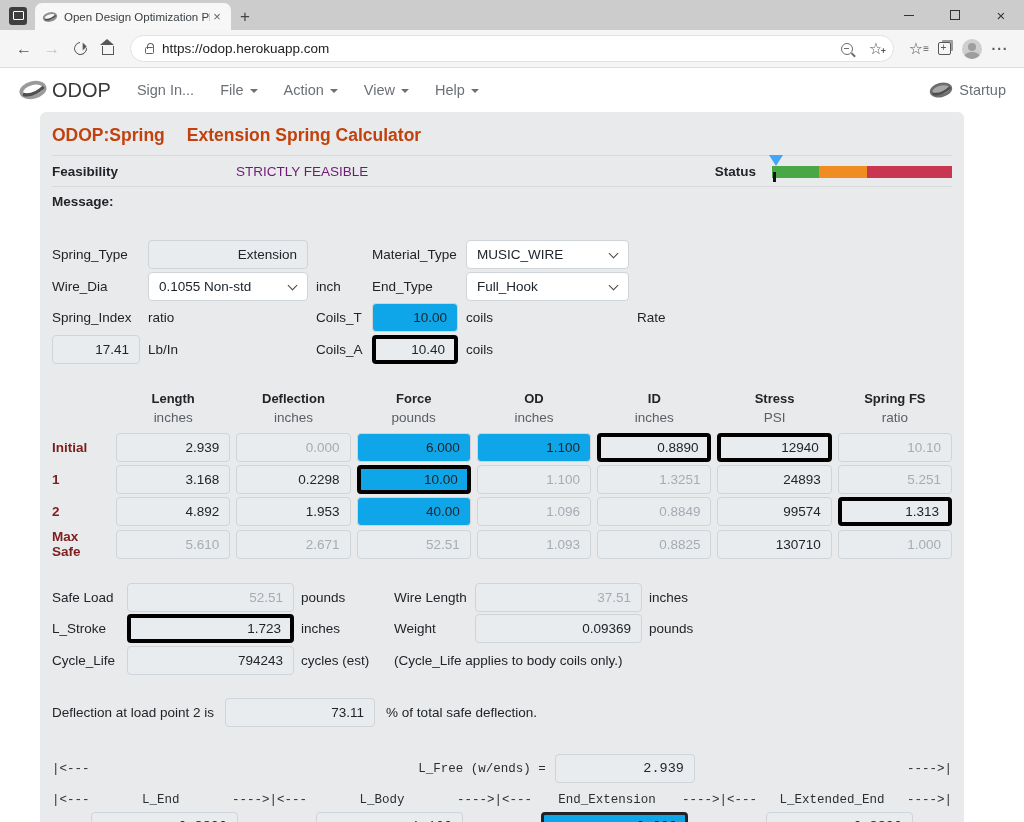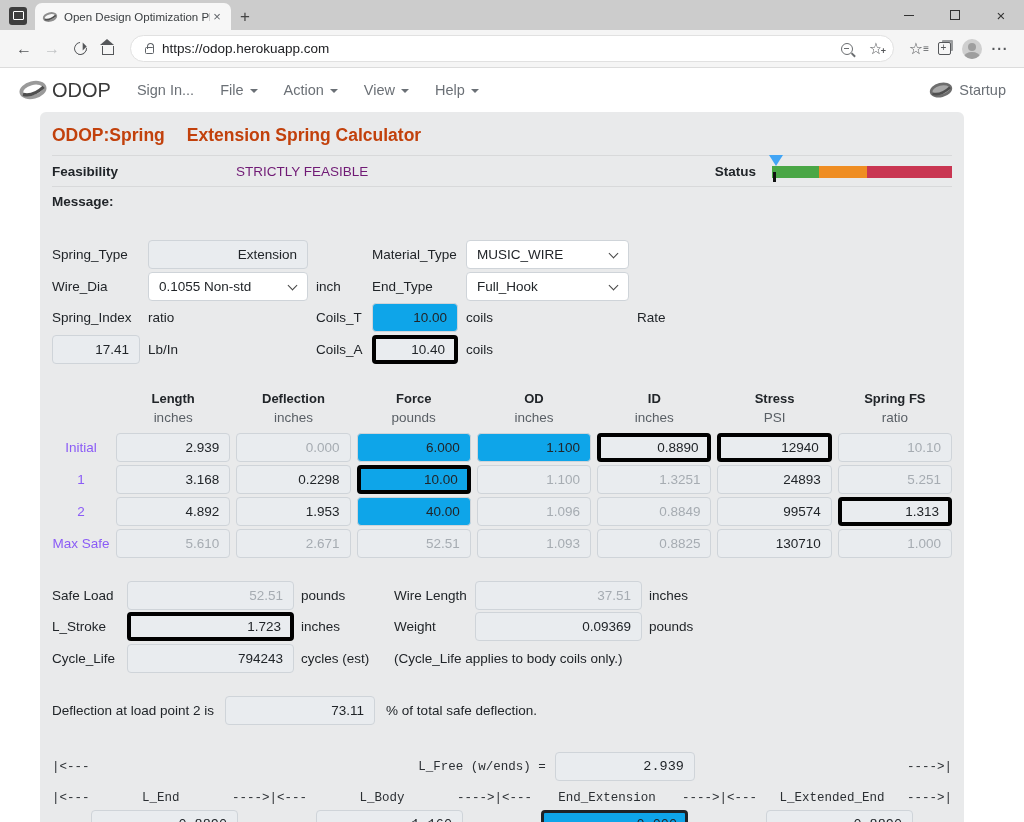--- a/index.html
+++ b/index.html
@@ -87,21 +87,21 @@
   .form-grid { display:grid; grid-template-columns:88px 160px 48px 86px 163px 60px;
                column-gap:8px; row-gap:2.5px; align-items:center; margin-top:25px; font-size:13.5px; }
   .flabel { color:#212529; }
   .funit { color:#212529; }
 
   .table-grid { display:grid; grid-template-columns:58px repeat(7,1fr); column-gap:6px; row-gap:3px;
                 margin-top:25px; font-size:13.5px; align-items:center; }
   .th { text-align:center; line-height:1.45; padding-bottom:2px; }
   .th b { color:#212529; font-size:13px; }
   .th span { display:block; color:#595f65; }
-  .rlabel { font-weight:normal; color:#8b5cf6; line-height:1.15;text-align:center; }
+  .rlabel { font-weight:bold; color:#7f1d1d; line-height:1.15; }
 
   .details-grid { display:grid; grid-template-columns:68px 167px 86px 74px 167px 1fr;
                   column-gap:7px; row-gap:2.5px; align-items:center; margin-top:23px; font-size:13.5px; }
   .note { color:#212529; grid-column:4 / 7; }
 
   .defl-row { display:flex; align-items:center; margin-top:23px; font-size:13.5px; color:#212529; }
   .defl-row .cell { width:150px; margin:0 11px; }
 
   .diagram { margin-top:27px; font-family:"Liberation Mono","DejaVu Sans Mono",monospace; font-size:12.5px; color:#2b2f33; }
   .diag-line1 { display:flex; align-items:center; height:30px; }

